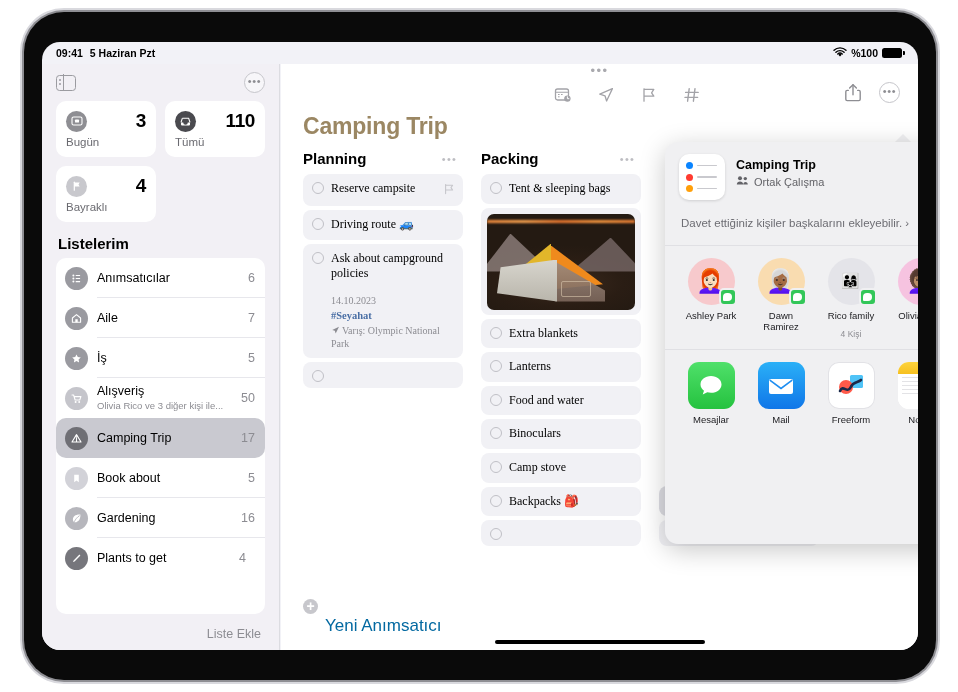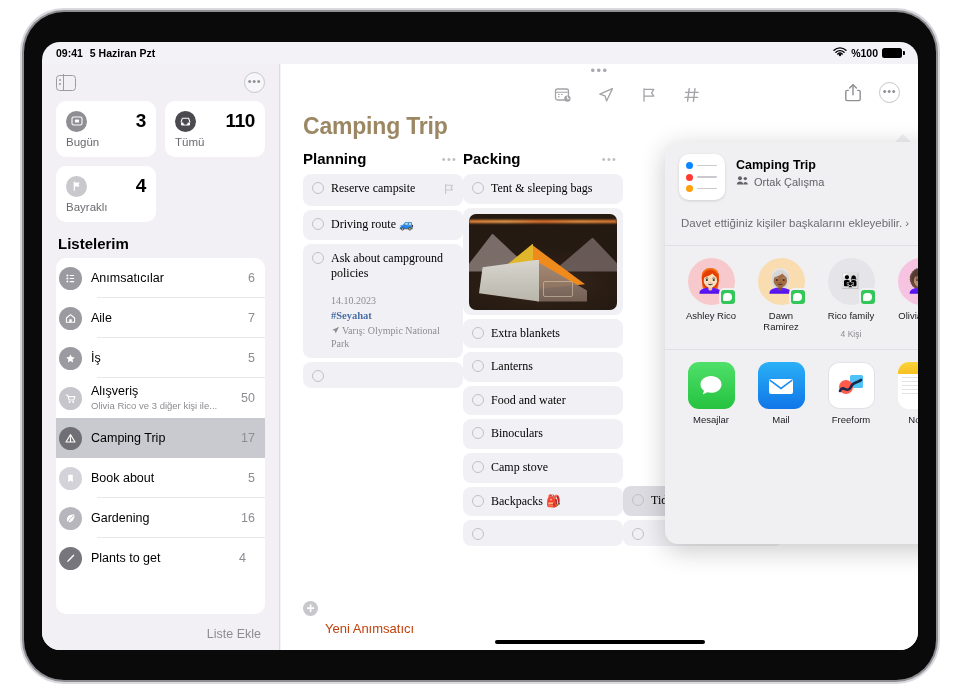--- a/index.html
+++ b/index.html
@@ -100,21 +100,21 @@
     font-size: 15px; font-weight: bold; color: #000;
     padding: 13px 14px 6px 16px;
   }
 
   #lists-card {
     margin: 0 14px; background: #fff; border-radius: 10px;
     overflow: hidden; flex: 1;
   }
   .list-row {
     display: flex; align-items: center; gap: 9px;
-    height: 40px; padding: 0 10px 0 3px; position: relative;
+    height: 40px; padding: 0 10px 0 9px; position: relative; border-radius: 10px;
   }
   .list-row.selected { background: #c9c9d0; }
   .list-row:not(:last-child) .row-div {
     position: absolute; left: 41px; right: 0; bottom: 0; height: 1px; background: #e7e7ec;
   }
   .list-row.selected .row-div, .list-row.pre-selected .row-div { background: transparent; }
   .list-icon {
     width: 23px; height: 23px; border-radius: 50%; flex: 0 0 23px;
     display:flex; align-items:center; justify-content:center;
   }
@@ -147,21 +147,21 @@
   #toolbar .tb-right { display: flex; align-items: center; gap: 17px;
                         position: absolute; right: 18px; top: 18px; }
   .tb-icon { color: #a3a3a8; display: flex; align-items: center; }
 
   #page-title {
     font-size: 23px; font-weight: bold; color: #9b8763;
     padding: 7px 0 0 22px; letter-spacing: -0.2px;
   }
 
   #columns {
-    display: flex; padding: 10px 0 0 22px;
+    display: flex; gap: 18px; padding: 10px 0 0 22px;
     height: 480px; overflow: hidden;
   }
   .column { width: 160px; flex: 0 0 160px; }
   .col-head {
     display: flex; align-items: center; justify-content: space-between;
     padding-right: 6px; margin-bottom: 7px;
   }
   .col-title { font-size: 15px; font-weight: bold; color: #000; }
   .col-dots { color: #bdbdc2; font-size: 11px; letter-spacing: 1.2px; line-height: 0; }
   .task {
@@ -225,21 +225,21 @@
 
   #new-reminder {
     position: absolute; left: 22px; bottom: 14px;
     display: flex; align-items: center; gap: 7px;
   }
   .plus-circle {
     width: 15px; height: 15px; border-radius: 50%; background: #c7c7cc;
     color: #fff; display:flex; align-items:center; justify-content:center;
     font-size: 14px; font-weight: bold; line-height: 0; padding-bottom: 1px;
   }
-  #new-reminder-label { font-size: 13px; color: #c2410c; margin-top: 40px; }
+  #new-reminder-label { font-size: 17px; color: #0369a1; margin-top: 40px; }
 
   #home-indicator {
     position: absolute; left: 50%; bottom: 6px; transform: translateX(-50%);
     width: 210px; height: 4px; border-radius: 2px; background: #000;
   }
 
   
   #share-popover {
     position: absolute; left: 623px; top: 100px;
     width: 283px; height: 402px;
@@ -706,21 +706,21 @@
       <div id="pop-note">Davet ettiğiniz kişiler başkalarını ekleyebilir. ›</div>
 
       <div class="pop-row">
         <div class="contact">
           <div class="avatar-wrap">
             <div class="avatar" style="background:#f7c9cc">👩🏻‍🦰</div>
             <span class="badge">
                 <span class="bubble"></span>
               </span>
           </div>
-          <div class="contact-name">Ashley Rico</div>
+          <div class="contact-name">Ashley Park</div>
         </div>
         <div class="contact">
           <div class="avatar-wrap">
             <div class="avatar" style="background:#f9dcb0">👩🏾‍🦳</div>
             <span class="badge">
                 <span class="bubble"></span>
               </span>
           </div>
           <div class="contact-name">Dawn Ramirez</div>
         </div>

